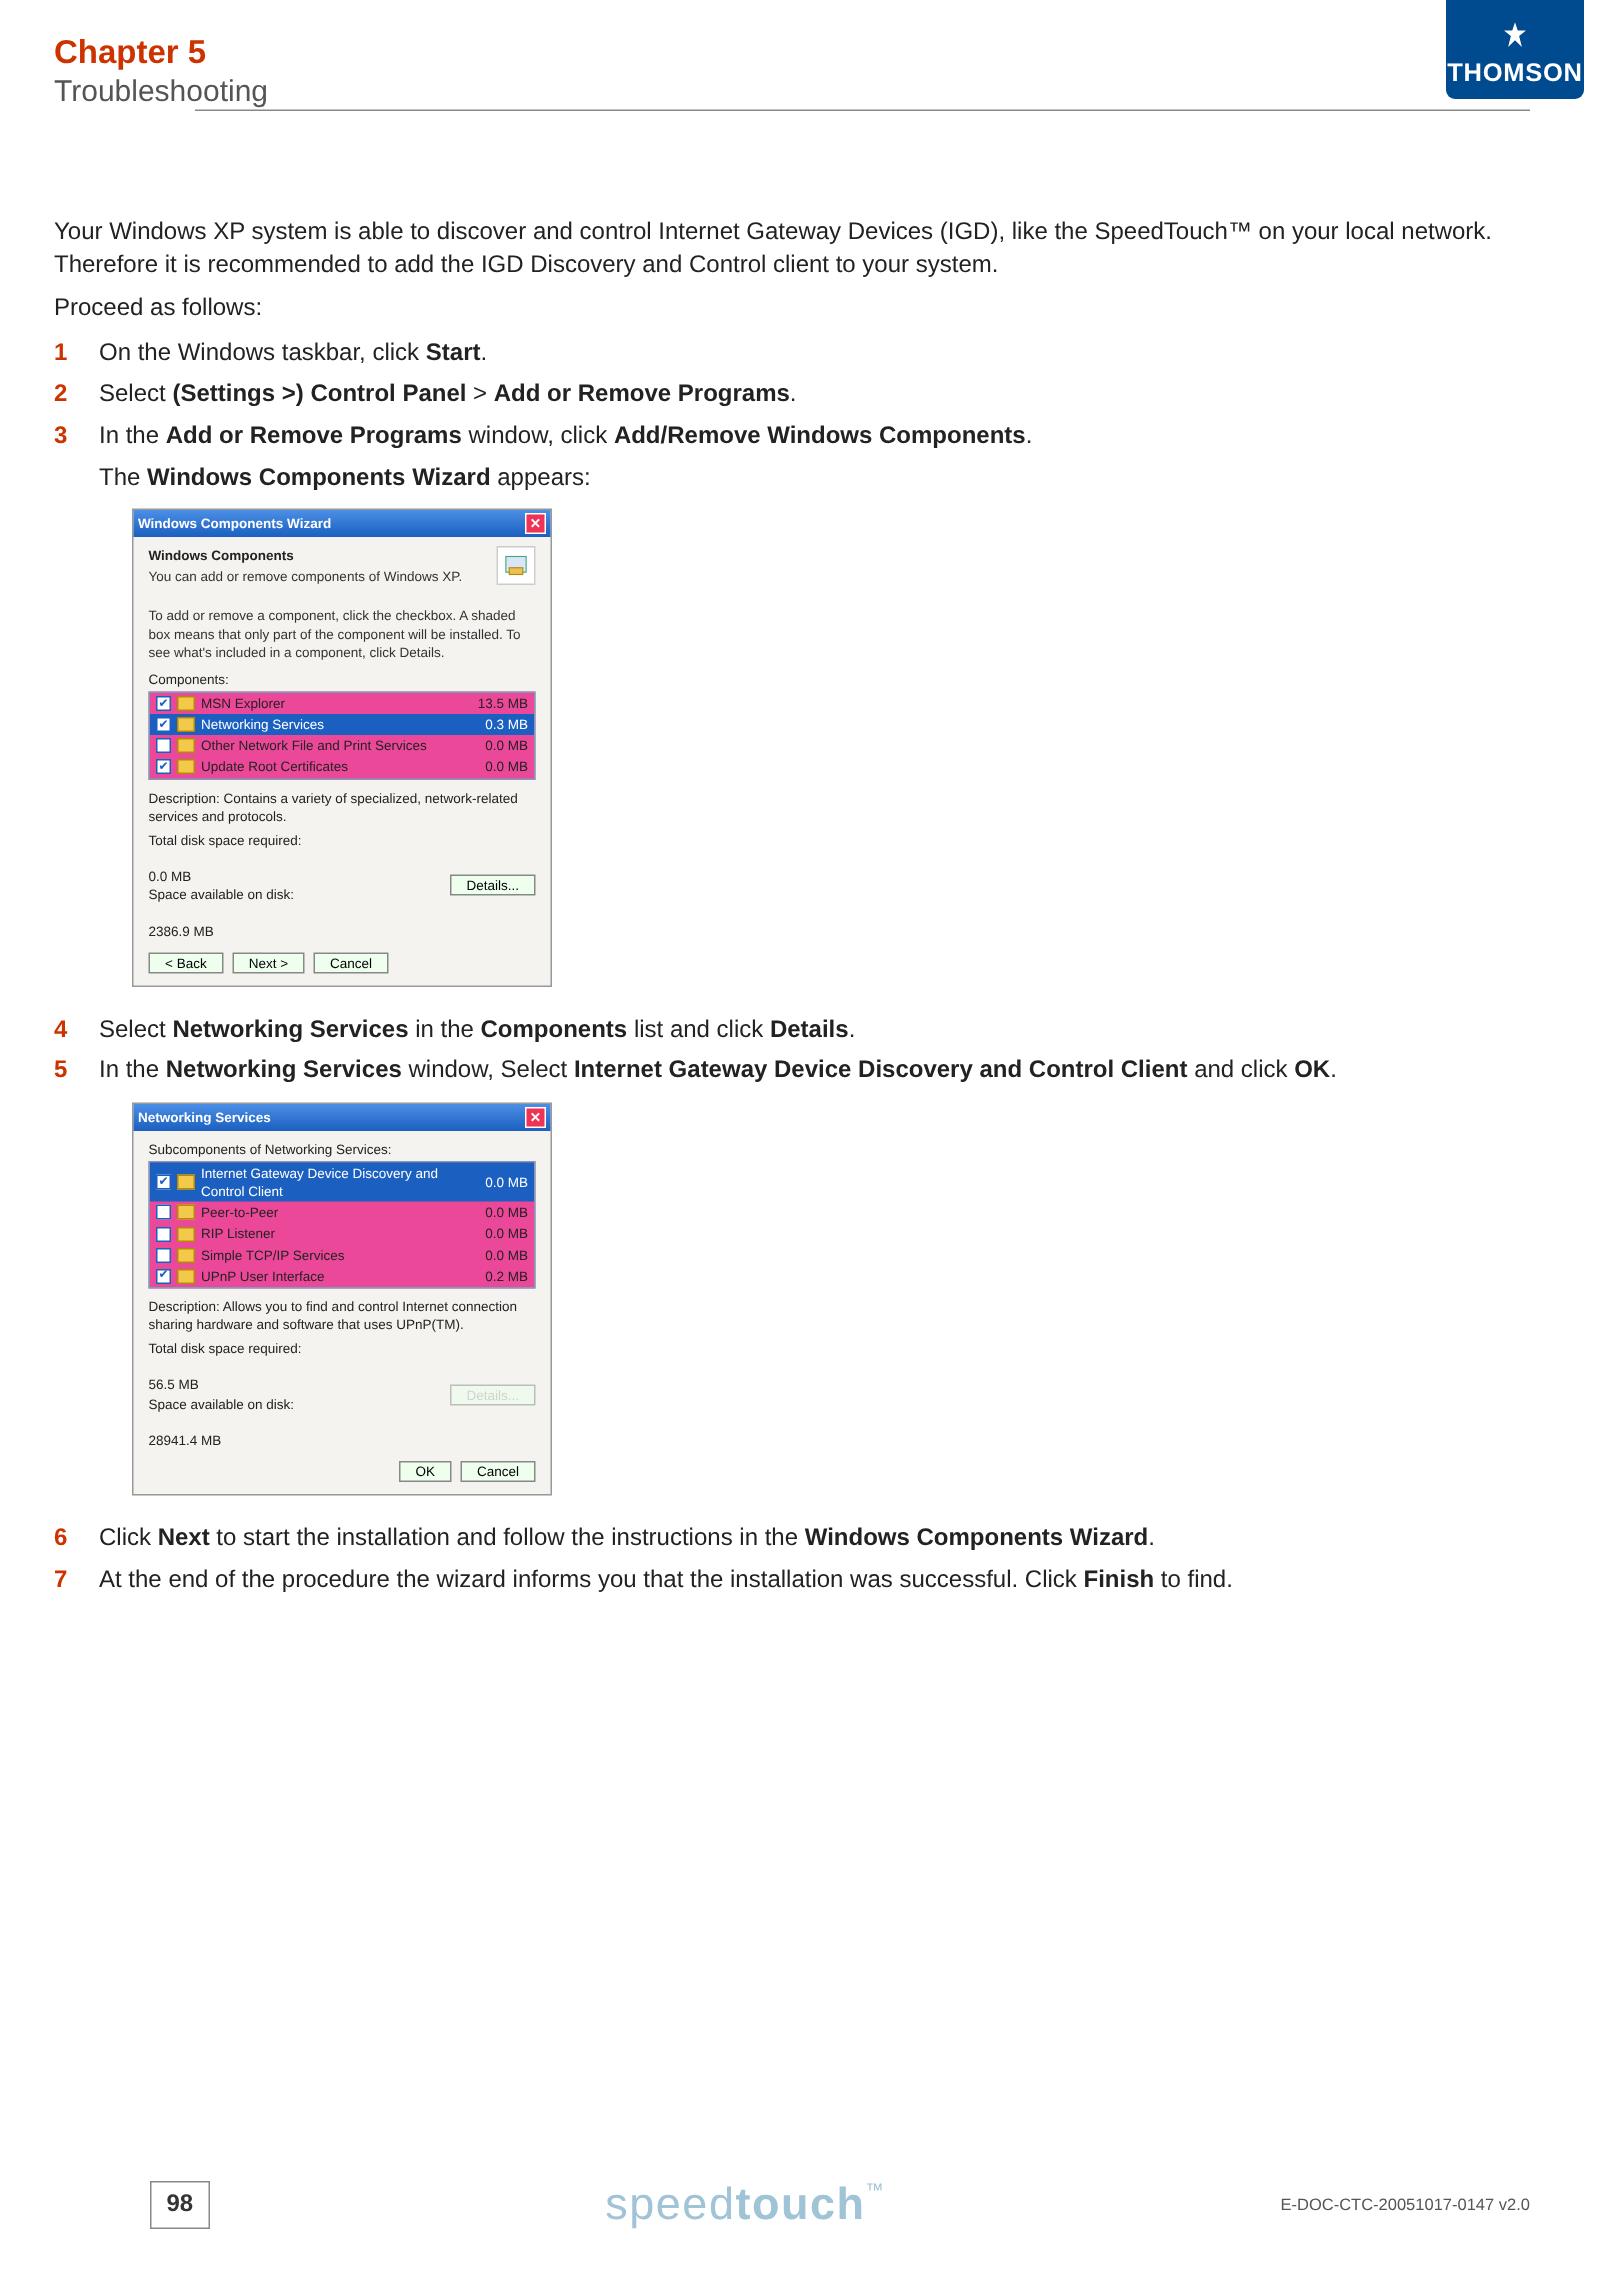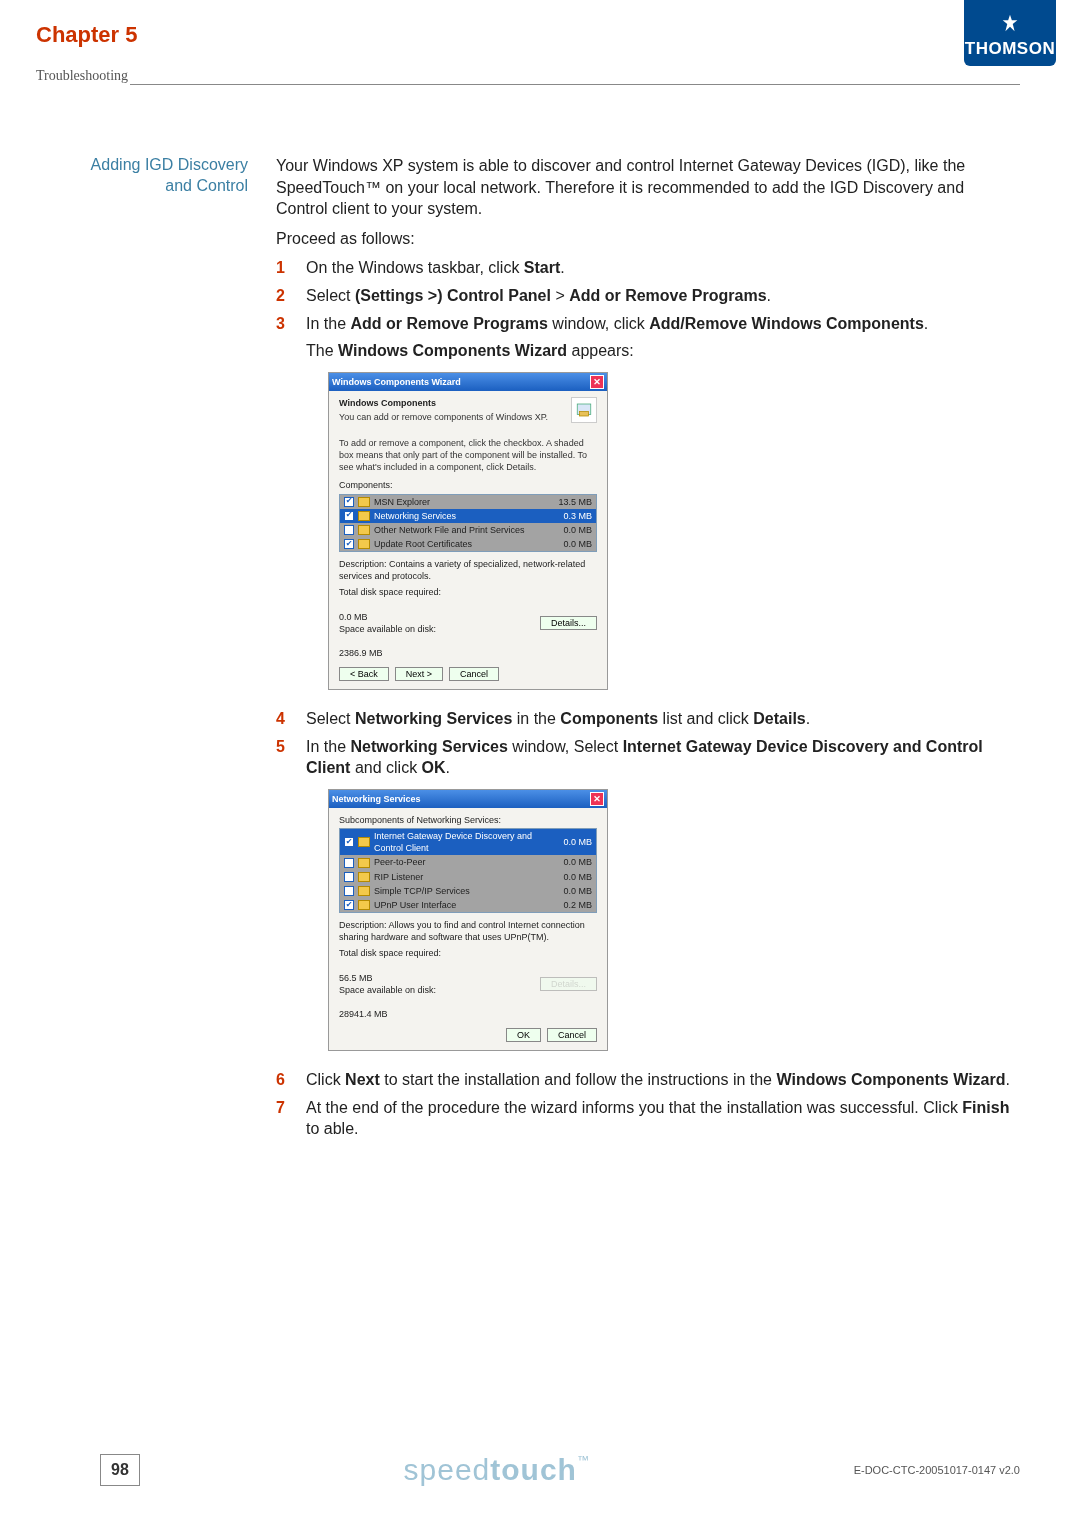--- a/index.html
+++ b/index.html
@@ -2,21 +2,21 @@
 <html><head>
 <meta charset="utf-8">
 <style>
   * { box-sizing: border-box; margin: 0; padding: 0; }
   body { width: 1080px; height: 1527px; background: #fff; font-family: Arial, Helvetica, sans-serif; position: relative; }
 
   
   .header { display:flex; justify-content:space-between; align-items:flex-start; padding:22px 24px 0 36px; }
   .chapter-block { }
   .chapter-title { color:#cc3300; font-size:22px; font-weight:bold; }
-  .chapter-sub { color:#555; font-size:14px; margin-top:20px;font-family:Liberation Serif, serif; }
+  .chapter-sub { color:#555; font-size:20px; margin-top:2px; }
   .thomson-badge { background:#004a8f; color:#fff; width:92px; height:66px; border-radius:0 0 6px 6px; display:flex; flex-direction:column; align-items:center; justify-content:center; font-weight:bold; font-size:17px; letter-spacing:0.5px; margin-top:-22px; padding-top:6px;}
   .thomson-badge svg { margin-bottom:4px; }
 
   
   .page-body { display:flex; padding: 70px 60px 0 36px; }
   .rule { border-top:1px solid #888; margin:0 60px 0 130px; }
   .side-col { width:240px; text-align:right; padding-right:28px; color:#3b7fa3; font-size:16px; line-height:1.3; }
   .main-col { flex:1; color:#222; font-size:16px; line-height:1.35; }
   .para { margin-bottom:8px; }
   ol.steps { list-style:none; padding:0; margin:0; }
@@ -28,21 +28,21 @@
 
   
   .dlg { font-size:9px; font-family: Tahoma, Arial, sans-serif; width:280px; border:1px solid #999; background:#f4f3ef; }
   .dlg .titlebar { display:flex; justify-content:space-between; align-items:center; height:18px; padding:0 3px; background:linear-gradient(#4b8fe6,#1b5fc0); color:#fff; font-weight:bold; }
   .dlg .closebox { background:#e35; width:14px; height:14px; border:1px solid #fff; color:#fff; display:flex; align-items:center; justify-content:center; font-size:9px; cursor:default;}
   .dlg .inner { padding:6px 10px 8px; }
   .dlg .heading { font-weight:bold; margin-bottom:2px; }
   .dlg .sub { color:#333; margin-bottom:8px; }
   .dlg .help { color:#333; margin-bottom:6px; }
   .dlg .listlabel { margin-bottom:2px; }
-  .dlg .listbox { border:1px solid #7f9db9; background:#a3a3a3; }
+  .dlg .listbox { border:1px solid #7f9db9; background:#ec4899; }
   .dlg .row { display:flex; align-items:center; padding:1px 4px; gap:4px; }
   .dlg .row.sel { background:#1b5fc0; color:#fff; }
   .dlg .row .cb { width:10px; height:10px; border:1px solid #1b5fc0; background:#fff; display:inline-flex; align-items:center; justify-content:center; font-size:8px; color:#1b5fc0; }
   .dlg .row .cb.unchecked::after{content:"";}
   .dlg .row .cb.checked::after{content:"✔";}
   .dlg .row .icon { width:12px; height:10px; background:#f3c94b; border:1px solid #b58a00; }
   .dlg .row .name { flex:1; }
   .dlg .row .size { width:44px; text-align:right; }
   .dlg .desc { margin:6px 0 4px; }
   .dlg .totals { display:flex; justify-content:space-between; align-items:center; }
@@ -73,24 +73,20 @@
     <svg width="22" height="22" viewBox="0 0 24 24">
         <path d="M12 2 L14 8 L20 8 L15 12 L17 20 L12 15 L7 20 L9 12 L4 8 L10 8 Z" fill="#fff"></path>
       </svg>
     <span>THOMSON</span>
   </div>
 </div>
 
 <div class="rule"></div>
 
 <div class="page-body">
-  <div class="side-col">
-    <div>Adding IGD Discovery</div>
-    <div>and Control</div>
-  </div>
   <div class="main-col">
     <p class="para">Your Windows XP system is able to discover and control Internet Gateway Devices (IGD), like the SpeedTouch™ on your local network. Therefore it is recommended to add the IGD Discovery and Control client to your system.</p>
     <p class="para">Proceed as follows:</p>
 
     <ol class="steps">
       <li>
         <span class="step-num">1</span>
         <span class="step-body"><span>On the Windows taskbar, click </span><strong>Start</strong><span>.</span></span>
       </li>
       <li>
@@ -234,21 +230,21 @@
           </div>
         </span>
       </li>
 
       <li>
         <span class="step-num">6</span>
         <span class="step-body"><span>Click </span><strong>Next</strong><span> to start the installation and follow the instructions in the </span><strong>Windows Components Wizard</strong><span>.</span></span>
       </li>
       <li>
         <span class="step-num">7</span>
-        <span class="step-body"><span>At the end of the procedure the wizard informs you that the installation was successful. Click </span><strong>Finish</strong><span> to able.</span></span>
+        <span class="step-body"><span>At the end of the procedure the wizard informs you that the installation was successful. Click </span><strong>Finish</strong><span> to find.</span></span>
       </li>
     </ol>
   </div>
 </div>
 
 <div class="footer">
   <div class="pagebox">98</div>
   <div class="brand"><span class="b1">speed</span><span class="b2">touch</span><sup>™</sup></div>
   <div class="docid">E-DOC-CTC-20051017-0147 v2.0</div>
 </div>

